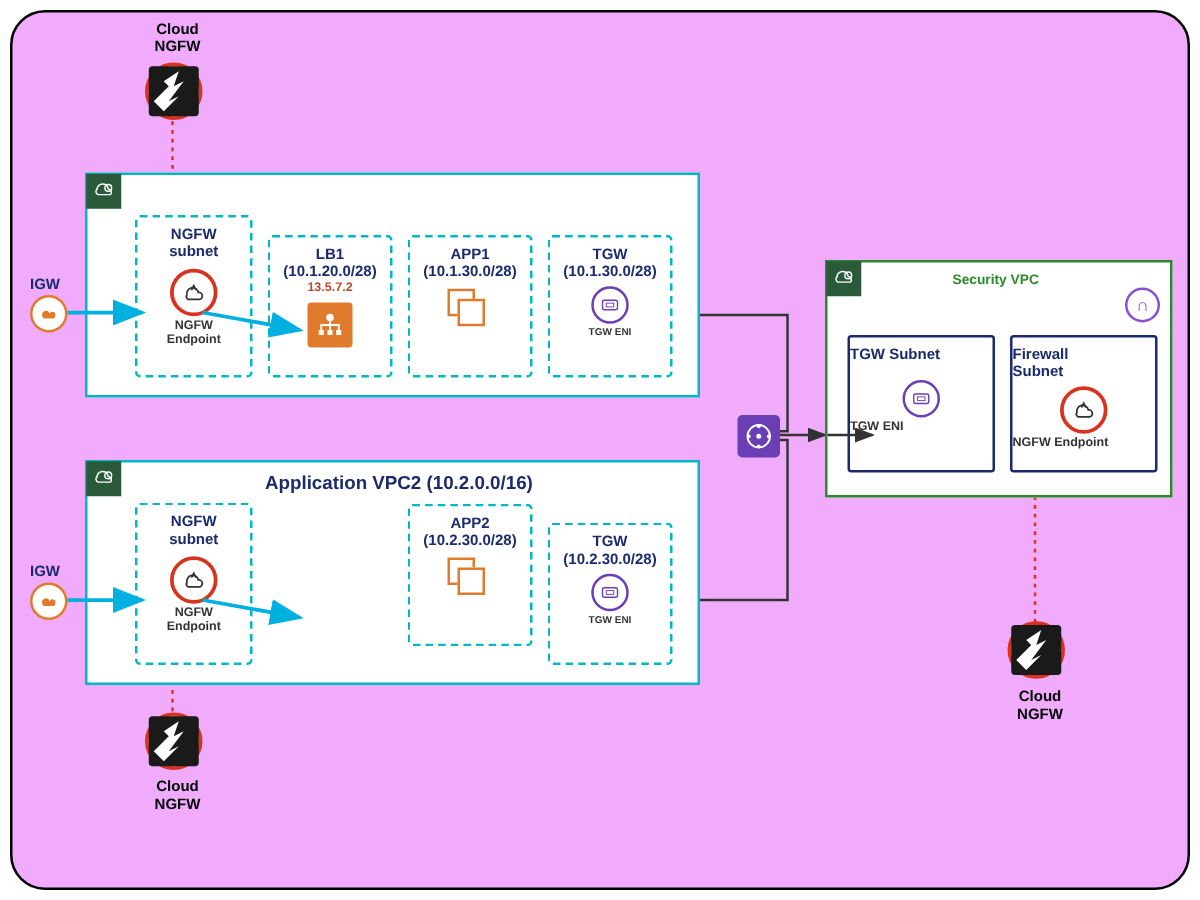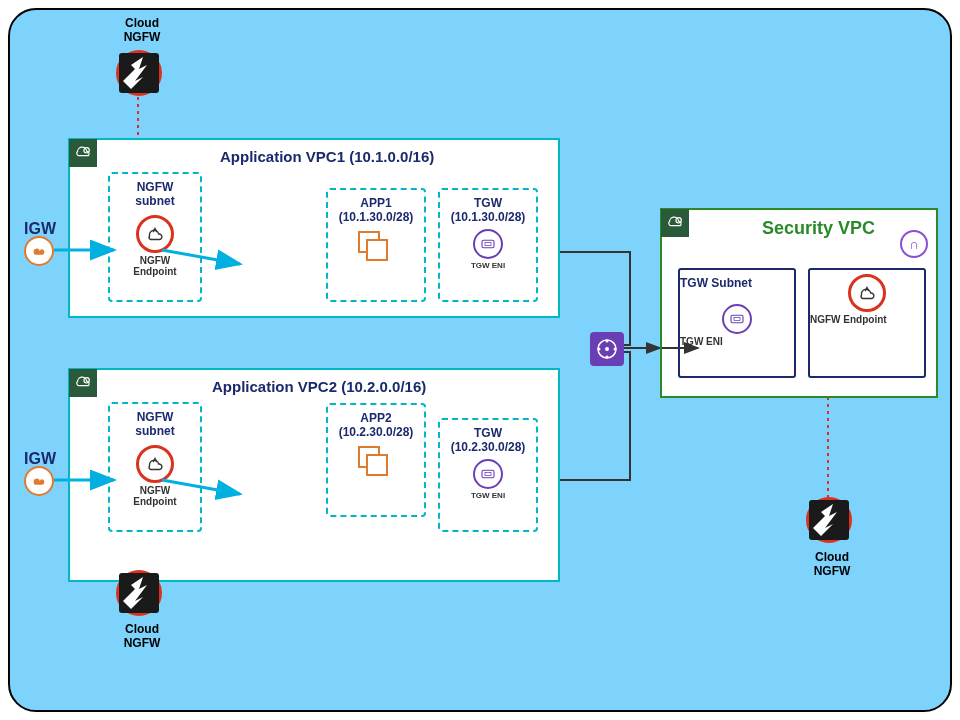--- a/index.html
+++ b/index.html
@@ -1,32 +1,32 @@
 <!DOCTYPE html>
 <html><head>
 <meta charset="utf-8">
 <style>
 *{box-sizing:border-box;margin:0;padding:0;font-family:Arial,Helvetica,sans-serif}
 body{width:960px;height:720px;background:#fff;position:relative}
-.canvas{position:absolute;inset:8px;border:2px solid #000;border-radius:28px;background:#7dd3fc}
+.canvas{position:absolute;inset:8px;border:2px solid #000;border-radius:28px;background:#f0abfc}
 .lbl{font-weight:700;font-size:12px;text-align:center;position:absolute}
 .title{font-size:15px;font-weight:700;color:#1a2a6c}
-.green-title{font-size:18px;font-weight:700;color:#2a8a2a}
+.green-title{font-size:11px;font-weight:700;color:#2a8a2a}
 .vpc-box{position:absolute;border:2px solid #00b8c4;background:#fff}
 .sec-vpc-box{position:absolute;border:2px solid #2a8a2a;background:#fff}
 .subnet-box{position:absolute;border:2px dashed #00b8c4;border-radius:4px;text-align:center}
 .sec-subbox{position:absolute;border:2px solid #1a2a6c;border-radius:3px;}
 .subnet-head{font-size:12px;font-weight:700;color:#1a2a6c;line-height:1.2;margin-top:6px}
 .small{font-size:10px;font-weight:700;color:#333;margin-top:2px}
 .ip-addn{font-size:10px;font-weight:700;color:#b84a2e}
 .badge{width:28px;height:28px;background:#2a5a3a;position:absolute;display:flex;align-items:center;justify-content:center}
 .badge svg{width:18px;height:18px}
 .igw{position:absolute;width:30px;height:30px;border:2px solid #e07b2e;border-radius:50%;background:#fff;display:flex;align-items:center;justify-content:center}
 .igw svg{width:18px;height:12px}
-.igw-lbl{position:absolute;font-size:16px;font-weight:700;color:#1a2a6c}
+.igw-lbl{position:absolute;font-size:12px;font-weight:700;color:#1a2a6c}
 .ngfw-circle{width:46px;height:46px;border:3px solid #d9331f;border-radius:50%;background:#fff;display:flex;align-items:center;justify-content:center;position:absolute}
 .ngfw-circle.sm{width:38px;height:38px;border-width:3px}
 .lb-icon{width:36px;height:36px;background:#e07b2e;border-radius:3px;display:flex;align-items:center;justify-content:center;margin:6px auto 0}
 .app-icon{width:36px;height:36px;position:relative;margin:6px auto 0}
 .app-icon .sq{position:absolute;width:22px;height:22px;border:2px solid #e07b2e;background:#fff}
 .app-icon .sq:nth-child(1){left:0;top:0}
 .app-icon .sq:nth-child(2){left:8px;top:8px}
 .tgw-icon{width:30px;height:30px;border:2px solid #6a3fb5;border-radius:50%;display:flex;align-items:center;justify-content:center;margin:4px auto 0}
 .tgw-icon svg{width:18px;height:12px}
 .tgw-sub{font-size:8px;font-weight:700;color:#333;margin-top:2px}
@@ -73,35 +73,48 @@
       </div>
 </div>
 
 <div class="vpc-box" style="left:58px;top:128px;width:492px;height:180px">
  <div class="badge" style="left:-1px;top:-1px">
         <svg viewBox="0 0 20 20">
           <path d="M4 9a5 5 0 0 1 10-1 3 3 0 0 1 2 5H5a3 3 0 0 1-1-5z" fill="none" stroke="#fff" stroke-width="1.3"></path>
           <circle cx="14" cy="7" r="3" fill="none" stroke="#fff" stroke-width="1.3"></circle>
         </svg>
       </div>
- <div class="title abs" style="left:150px;top:8px">Application VPC1 (10.1.0.0/16)</div>
 
  <div class="subnet-box" style="left:38px;top:32px;width:94px;height:130px">
   <div class="subnet-head" style="white-space:pre-line">NGFW
 subnet</div>
   <div class="ngfw-circle sm" style="position:relative;margin:6px auto 0">
           <svg width="22" height="22" viewBox="0 0 24 24">
             <path d="M6 14a5 5 0 0 1 10-2 3 3 0 0 1 1 6H7a3 3 0 0 1-1-4z" fill="none" stroke="#333" stroke-width="1.5"></path>
             <path d="M10 10l2-4 2 4" fill="none" stroke="#333" stroke-width="1.5"></path>
           </svg>
         </div>
   <div class="small" style="white-space:pre-line">NGFW
 Endpoint</div>
  </div>
 
+ <div class="subnet-box" style="left:144px;top:48px;width:100px;height:114px">
+  <div class="subnet-head">LB1</div>
+  <div class="subnet-head" style="margin-top:0">(10.1.20.0/28)</div>
+  <div class="ip-addn">13.5.7.2</div>
+  <div class="lb-icon">
+          <svg width="24" height="24" viewBox="0 0 24 24" fill="#fff">
+            <circle cx="12" cy="6" r="3"></circle>
+            <rect x="3" y="16" width="4" height="4"></rect>
+            <rect x="10" y="16" width="4" height="4"></rect>
+            <rect x="17" y="16" width="4" height="4"></rect>
+            <path d="M12 9v3M12 12H5v4M12 12h7v4M12 12v4" stroke="#fff" stroke-width="1.5" fill="none"></path>
+          </svg>
+        </div>
+ </div>
 
  <div class="subnet-box" style="left:256px;top:48px;width:100px;height:114px">
   <div class="subnet-head">APP1</div>
   <div class="subnet-head" style="margin-top:0">(10.1.30.0/28)</div>
   <div class="app-icon">
           <div class="sq"></div>
           <div class="sq"></div>
         </div>
  </div>
 
@@ -117,21 +130,21 @@
   <div class="tgw-sub">TGW ENI</div>
  </div>
 </div>
 <div class="igw-lbl" style="left:14px;top:210px">IGW</div>
 <div class="igw" style="left:14px;top:226px">
       <svg viewBox="0 0 24 16">
         <path d="M5 10a4 4 0 0 1 8-2 3 3 0 0 1 6 2 3 3 0 0 1-3 3H7a3 3 0 0 1-2-3z" fill="#e07b2e"></path>
       </svg>
     </div>
 
-<div class="vpc-box" style="left:58px;top:358px;width:492px;height:214px">
+<div class="vpc-box" style="left:58px;top:358px;width:492px;height:180px">
  <div class="badge" style="left:-1px;top:-1px">
         <svg viewBox="0 0 20 20">
           <path d="M4 9a5 5 0 0 1 10-1 3 3 0 0 1 2 5H5a3 3 0 0 1-1-5z" fill="none" stroke="#fff" stroke-width="1.3"></path>
           <circle cx="14" cy="7" r="3" fill="none" stroke="#fff" stroke-width="1.3"></circle>
         </svg>
       </div>
  <div class="title abs" style="left:142px;top:8px">Application VPC2 (10.2.0.0/16)</div>
 
  <div class="subnet-box" style="left:38px;top:32px;width:94px;height:130px">
   <div class="subnet-head" style="white-space:pre-line">NGFW
@@ -201,20 +214,22 @@
   <div class="tgw-icon" style="margin-top:14px">
           <svg viewBox="0 0 24 16">
             <rect x="4" y="3" width="16" height="10" rx="2" fill="none" stroke="#6a3fb5" stroke-width="1.5"></rect>
             <rect x="8" y="6" width="8" height="4" fill="none" stroke="#6a3fb5"></rect>
           </svg>
         </div>
   <div class="small">TGW ENI</div>
  </div>
 
  <div class="sec-subbox" style="left:146px;top:58px;width:118px;height:110px">
+  <div class="subnet-head" style="white-space:pre-line">Firewall
+Subnet</div>
   <div class="ngfw-circle sm" style="position:relative;margin:4px auto 0">
           <svg width="22" height="22" viewBox="0 0 24 24">
             <path d="M6 14a5 5 0 0 1 10-2 3 3 0 0 1 1 6H7a3 3 0 0 1-1-4z" fill="none" stroke="#333" stroke-width="1.5"></path>
             <path d="M10 10l2-4 2 4" fill="none" stroke="#333" stroke-width="1.5"></path>
           </svg>
         </div>
   <div class="small">NGFW Endpoint</div>
  </div>
 </div>
 

